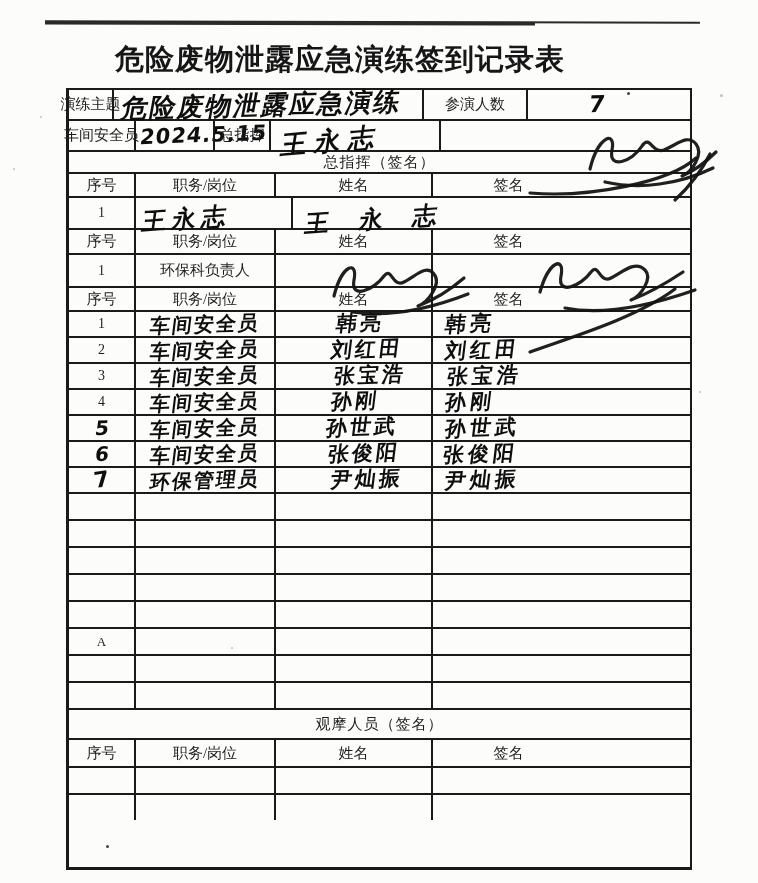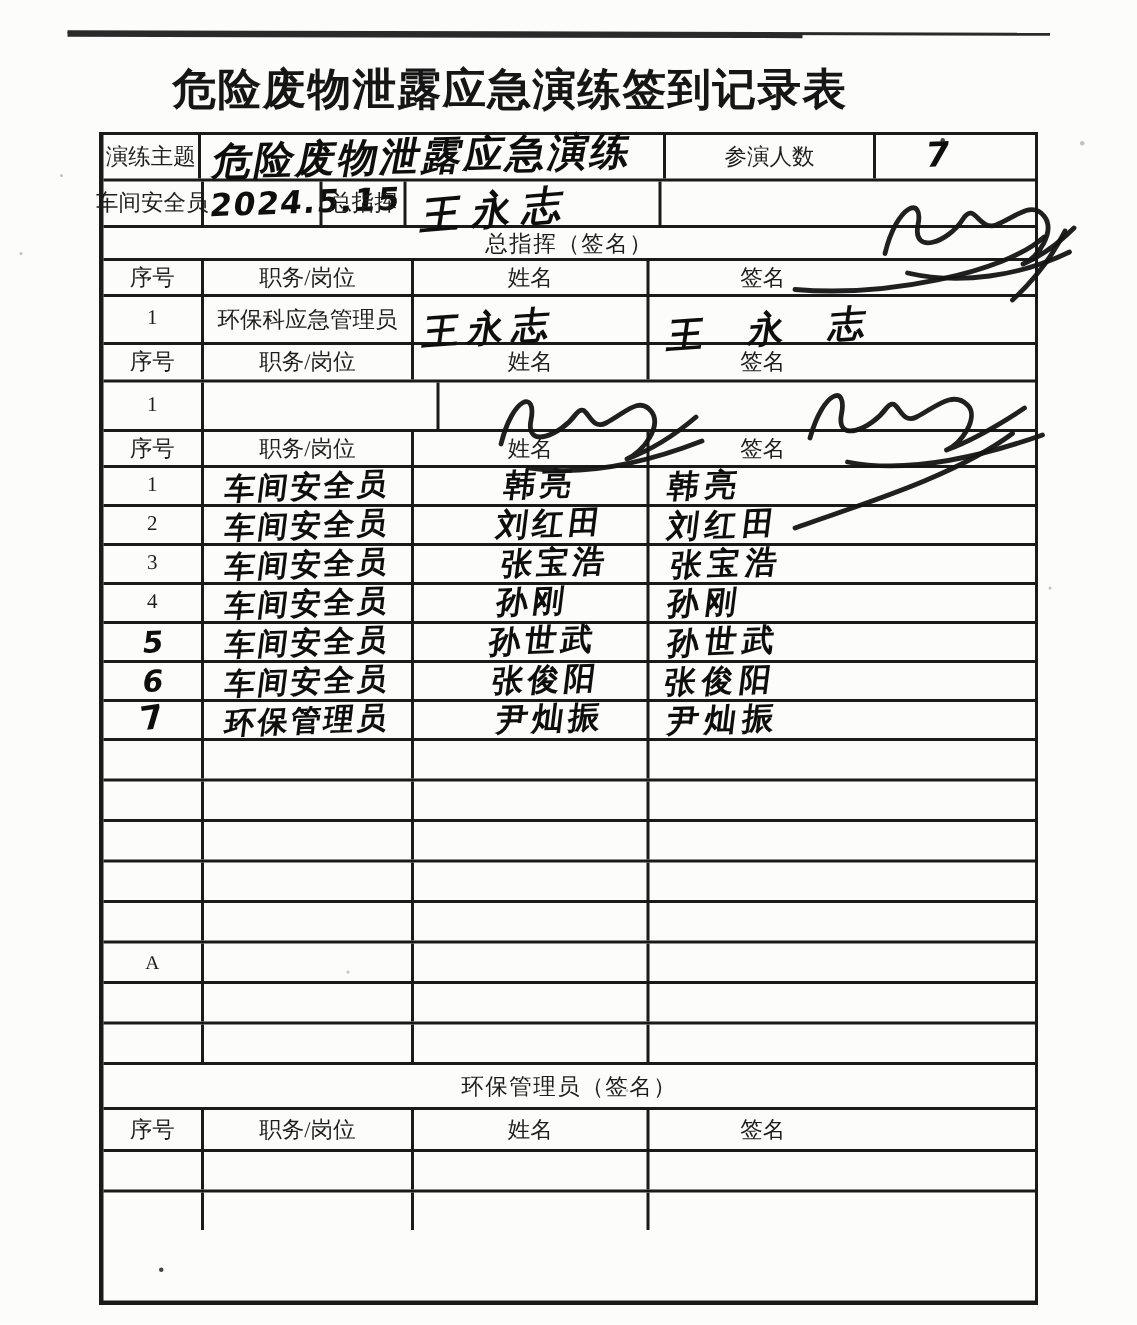--- a/index.html
+++ b/index.html
@@ -45,27 +45,27 @@
 <div class="page">
 
   <div class="scanline" style="left:45px;top:21px;width:655px;height:2px;transform:rotate(0.15deg);"></div>
   <div class="scanline" style="left:45px;top:22px;width:490px;height:3px;transform:rotate(0.1deg);"></div>
 
   <h1 class="title">危险废物泄露应急演练签到记录表</h1>
 
   <div class="tbl">
 
     <div class="r first" style="height:29px">
-      <div class="c first" style="width:63px">
+      <div class="c first" style="width:43px">
         <span>演练主题</span>
         </div>
       <div class="c left" style="width:310px">
         <span class="hw hw-theme" style="padding-left:8px">危险废物泄露应急演练</span>
         </div>
-      <div class="c" style="width:140px">
+      <div class="c" style="width:104px">
         <span>参演人数</span>
         </div>
       <div class="c grow">
         <span class="hw hw-count" style="position:relative;left:-12px">7</span>
         </div>
     </div>
 
     <div class="r" style="height:31px">
       <div class="c first" style="width:65px">
         <span>车间安全员</span>
@@ -100,23 +100,20 @@
         </div>
       <div class="c grow">
         <span class="shL">签名</span>
         </div>
     </div>
 
     <div class="r" style="height:32px">
       <div class="c first" style="width:65px">
         <span class="pr-num">1</span>
         </div>
-      <div class="c" style="width:140px">
-        <span>环保科应急管理员</span>
-        </div>
       <div class="c left" style="width:157px">
         <span class="hw hw-namebig" style="padding-left:6px">王永志</span>
         </div>
       <div class="c grow left">
         <span class="hw hw-sigbig" style="padding-left:12px">王永志</span>
         </div>
     </div>
 
 
     <div class="r" style="height:25px">
@@ -131,20 +128,23 @@
         </div>
       <div class="c grow">
         <span class="shL">签名</span>
         </div>
     </div>
 
     <div class="r" style="height:33px">
       <div class="c first" style="width:65px">
         <span class="pr-num">1</span>
         </div>
+      <div class="c" style="width:140px">
+        <span>环保科负责人</span>
+        </div>
       <div class="c" style="width:157px"></div>
       <div class="c grow"></div>
     </div>
 
 
     <div class="r" style="height:24px">
       <div class="c first" style="width:65px">
         <span>序号</span>
         </div>
       <div class="c" style="width:140px">
@@ -309,21 +309,21 @@
     </div>
     <div class="r" style="height:27px">
       <div class="c first" style="width:65px"></div>
       <div class="c" style="width:140px"></div>
       <div class="c" style="width:157px"></div>
       <div class="c grow"></div>
     </div>
 
     <div class="r" style="height:30px">
       <div class="c first grow">
-        <span class="sect">环保管理员（签名）</span>
+        <span class="sect">观摩人员（签名）</span>
         </div>
     </div>
 
     <div class="r" style="height:28px">
       <div class="c first" style="width:65px">
         <span>序号</span>
         </div>
       <div class="c" style="width:140px">
         <span>职务/岗位</span>
         </div>

